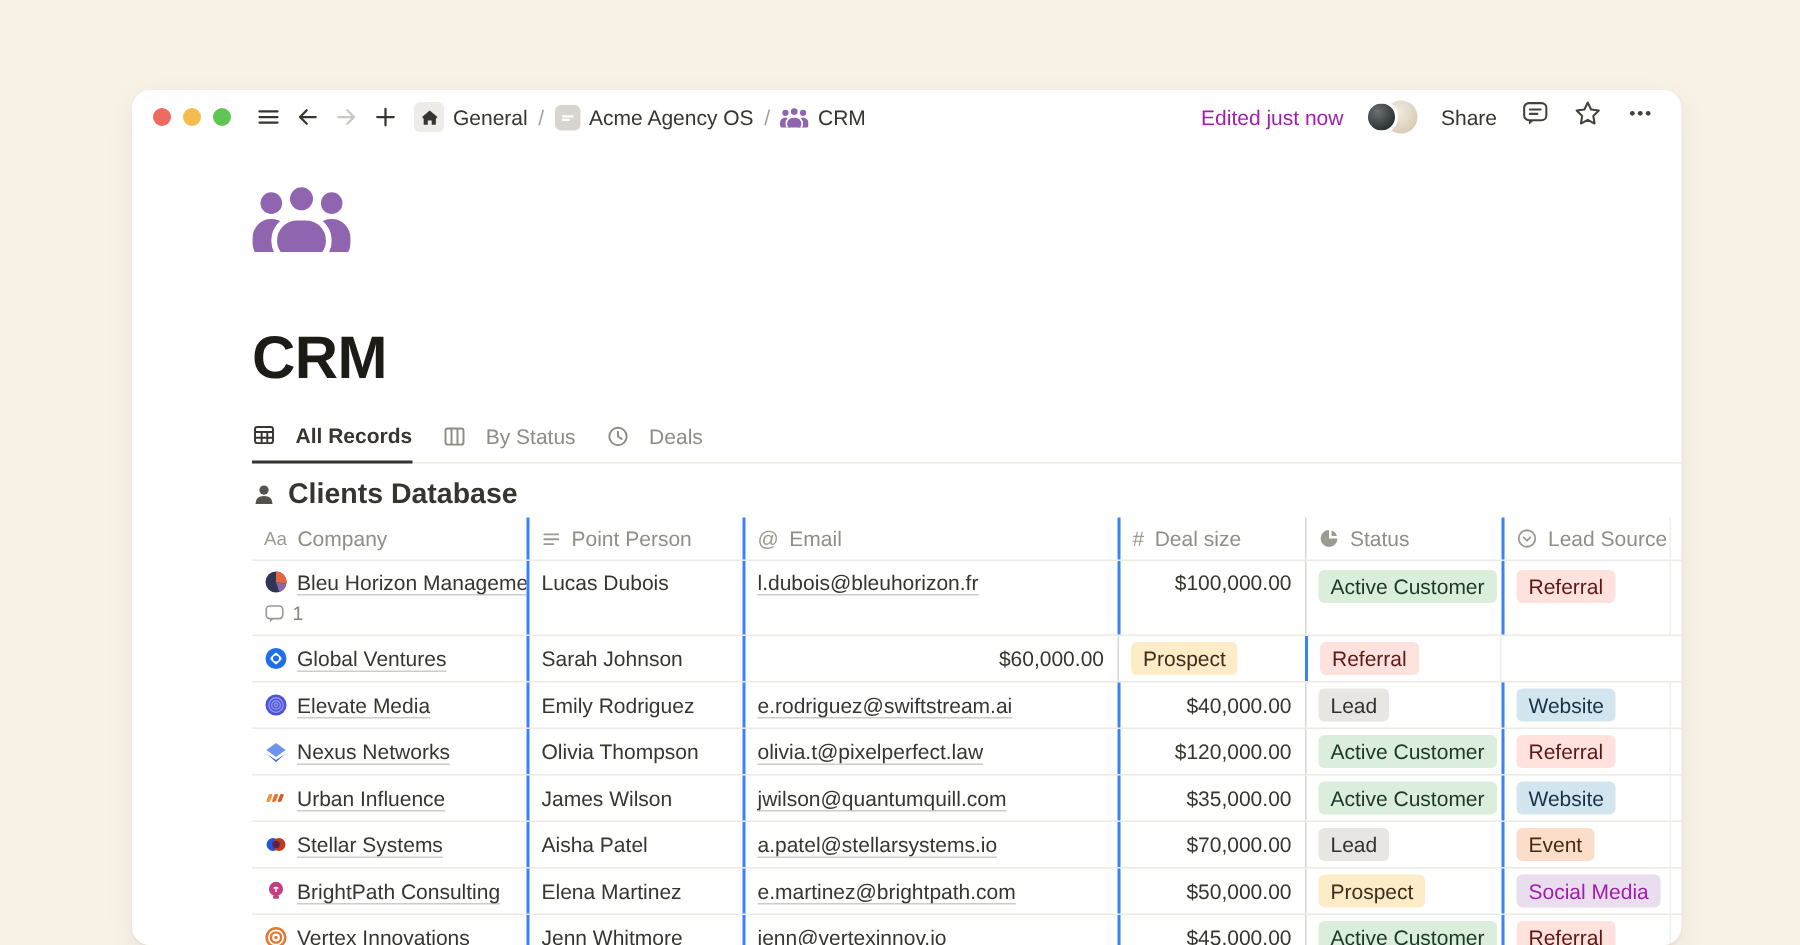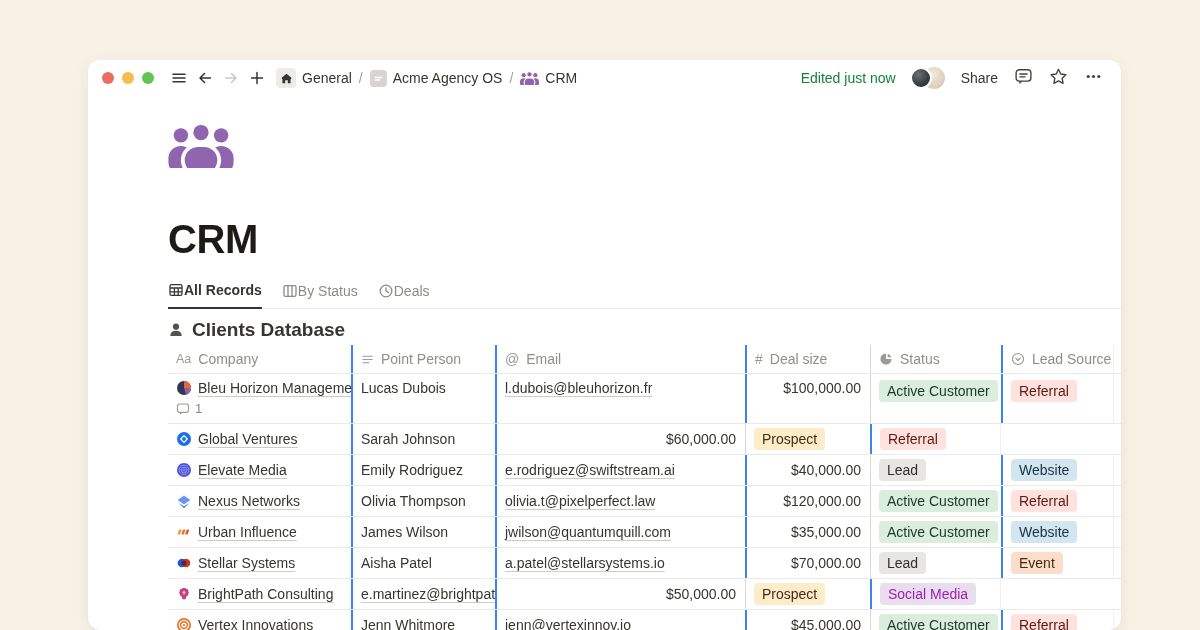--- a/index.html
+++ b/index.html
@@ -15,32 +15,32 @@
   .dot.red{ background:#EC6A5E; } .dot.yellow{ background:#F5BD4F; } .dot.green{ background:#61C554; }
   button { background:none; border:0; padding:0; font:inherit; cursor:pointer; color:#37352F; }
   .tbtn { display:flex; align-items:center; justify-content:center; width:22px; height:22px; margin-right:4px; }
   .breadcrumb { display:flex; align-items:center; margin-left:4px; font-size:14px; color:#37352F; }
   .crumb { display:flex; align-items:center; gap:6px; cursor:pointer; }
   .sep { color:#A4A19A; margin:0 7px; }
   .icon-box { width:20px; height:20px; background:#EDECE8; border-radius:4px; display:flex; align-items:center; justify-content:center; }
   .mini-doc { width:17px; height:17px; background:#D8D5D0; border-radius:4px; display:flex; align-items:center; justify-content:center; }
   .team-sm { display:flex; align-items:center; }
   .toolbar-right { margin-left:auto; display:flex; align-items:center; gap:16px; }
-  .edited { font-size:14px; color:#15803d; margin-right:-2px; }
+  .edited { font-size:14px; color:#a21caf; margin-right:-2px; }
   .avatars { display:flex; align-items:center; cursor:pointer; }
   .avatar { width:22px; height:22px; border-radius:50%; display:inline-block; }
   .avatar-front { background:radial-gradient(circle at 35% 30%, #6B6F72, #2F3437 70%); border:2px solid #fff; z-index:2; }
   .avatar-back { background:radial-gradient(circle at 40% 35%, #F2ECE1, #D9CCB6 75%); margin-left:-9px; z-index:1; }
   .share { font-size:14px; font-weight:500; }
   
   .content { padding-left:80px; }
   .page-icon { margin-top:26px; width:66px; height:46px; cursor:pointer; }
   .title { margin-top:50px; font-size:40px; line-height:42px; font-weight:700; color:#1D1B16; letter-spacing:-0.4px; }
   .tabs { margin-top:22px; display:flex; gap:20px; border-bottom:1px solid #EBEAE5; }
-  .tab { display:flex; align-items:center; gap:0; font-size:14px; color:#8D8C85; padding-bottom:9px; cursor:pointer; }
+  .tab { display:flex; align-items:center; gap:13px; font-size:14px; color:#8D8C85; padding-bottom:9px; cursor:pointer; }
   .tab.active { color:#37352F; font-weight:600; border-bottom:2px solid #37352F; margin-bottom:-1px; }
   .tab-ic { display:flex; align-items:center; }
   .db-title { margin-top:10px; display:flex; align-items:center; gap:8px; font-size:19px; font-weight:700; color:#37352F; }
   
   .trow { display:grid; grid-template-columns:183px 144px 250px 125px 131px 113px; border-bottom:1px solid #EBEAE5; }
   .thead { margin-top:4px; }
   .thead .cell { height:28px; color:#8F8E87; font-size:14px; }
   .cell { display:flex; align-items:center; height:30px; padding:0 8px; font-size:14px; color:#37352F; overflow:hidden; white-space:nowrap; }
   .col-ic { display:flex; align-items:center; margin-right:7px; color:#9B9A93; font-size:12.5px; }
   .c-person,.c-email,.c-deal,.c-lead { border-left:2px solid #3b82f6; }
@@ -427,20 +427,21 @@
                   <svg width="16" height="16" viewBox="0 0 16 16">
                     <circle cx="8" cy="6.6" r="4.7" fill="#C2407E"></circle>
                     <rect x="6" y="10.8" width="4" height="2.4" rx="1" fill="#C2407E"></rect>
                     <path d="M6.4 6.4 Q8 4.8 9.6 6.4 M8 5.8 V8.6" stroke="#FFFFFF" stroke-width="0.9" fill="none"></path>
                   </svg>
                 </span>
         <span class="company-name">BrightPath Consulting</span>
       </div>
 
     </div>
+    <div class="cell c-person">Elena Martinez</div>
     <div class="cell c-email">
       <span class="email">e.martinez@brightpath.com</span>
     </div>
     <div class="cell c-deal">$50,000.00</div>
     <div class="cell c-status">
       <span class="badge" style="background: rgb(253, 236, 200); color: rgb(64, 44, 27);">Prospect</span>
     </div>
     <div class="cell c-lead">
       <span class="badge" style="background: rgb(232, 222, 238); color: #a21caf;">Social Media</span>
     </div>

